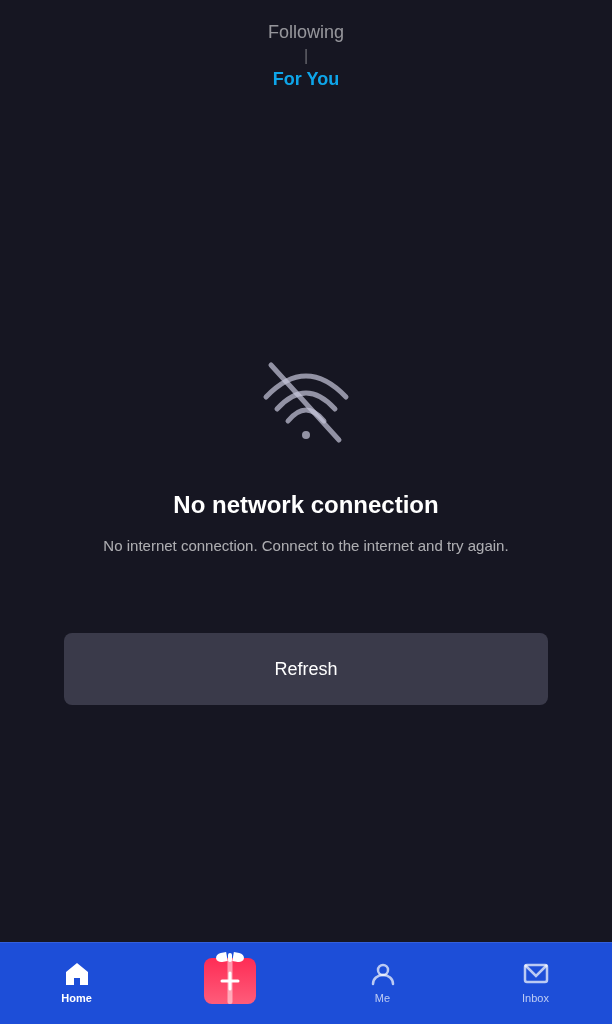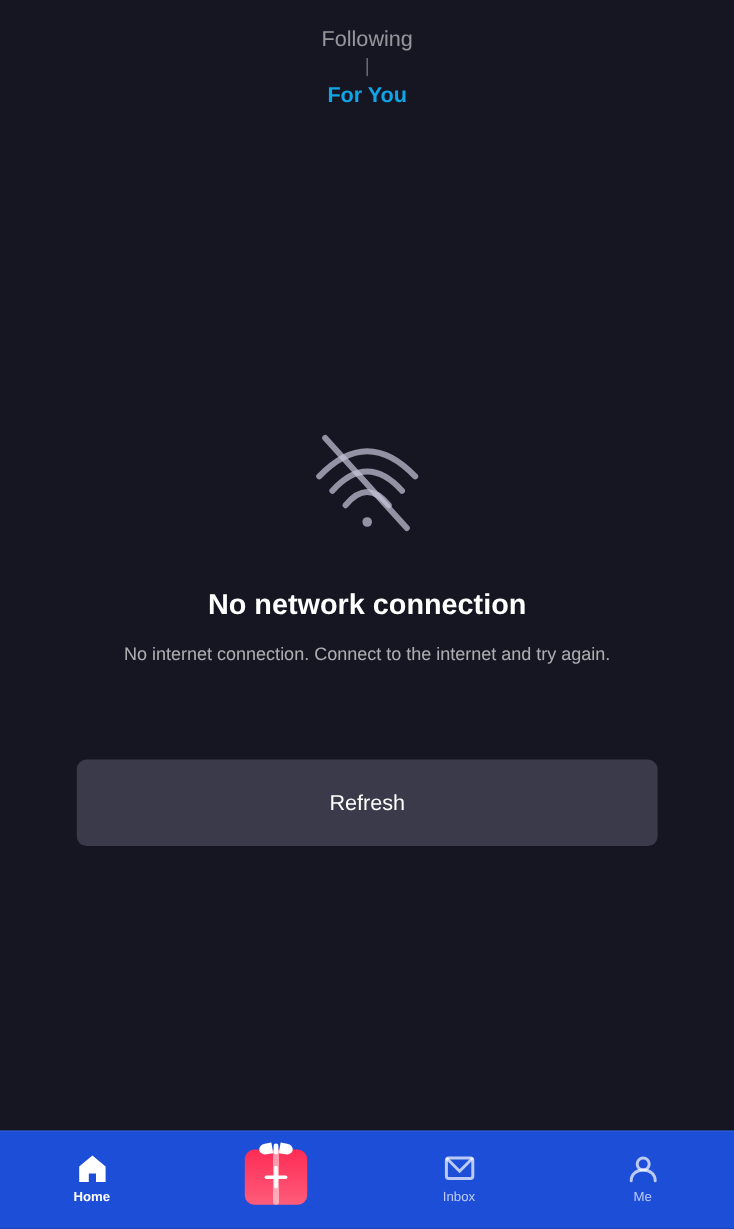--- a/index.html
+++ b/index.html
@@ -204,30 +204,30 @@
           <line x1="11" y1="3" x2="11" y2="19" stroke="white" stroke-width="3" stroke-linecap="round"></line>
           <line x1="3" y1="11" x2="19" y2="11" stroke="white" stroke-width="3" stroke-linecap="round"></line>
         </svg>
       </div>
     </div>
   </div>
 
   <div class="nav-item">
     <div class="nav-icon">
       <svg width="26" height="26" viewBox="0 0 26 26" xmlns="http://www.w3.org/2000/svg">
+        <circle class="me-svg" cx="13" cy="9" r="5"></circle>
+        <path class="me-svg" d="M3 23c0-5.5 4.5-9 10-9s10 3.5 10 9" stroke-linecap="round"></path>
+      </svg>
+    </div>
+    <span class="nav-label">Me</span>
+  </div>
+
+  <div class="nav-item">
+    <div class="nav-icon">
+      <svg width="26" height="26" viewBox="0 0 26 26" xmlns="http://www.w3.org/2000/svg">
         <rect class="inbox-svg" x="2" y="4" width="22" height="17" rx="2"></rect>
         <polyline class="inbox-svg" points="2,4 13,15 24,4"></polyline>
       </svg>
     </div>
     <span class="nav-label">Inbox</span>
   </div>
 
-  <div class="nav-item">
-    <div class="nav-icon">
-      <svg width="26" height="26" viewBox="0 0 26 26" xmlns="http://www.w3.org/2000/svg">
-        <circle class="me-svg" cx="13" cy="9" r="5"></circle>
-        <path class="me-svg" d="M3 23c0-5.5 4.5-9 10-9s10 3.5 10 9" stroke-linecap="round"></path>
-      </svg>
-    </div>
-    <span class="nav-label">Me</span>
-  </div>
-
 </nav>
 
 </body></html>

